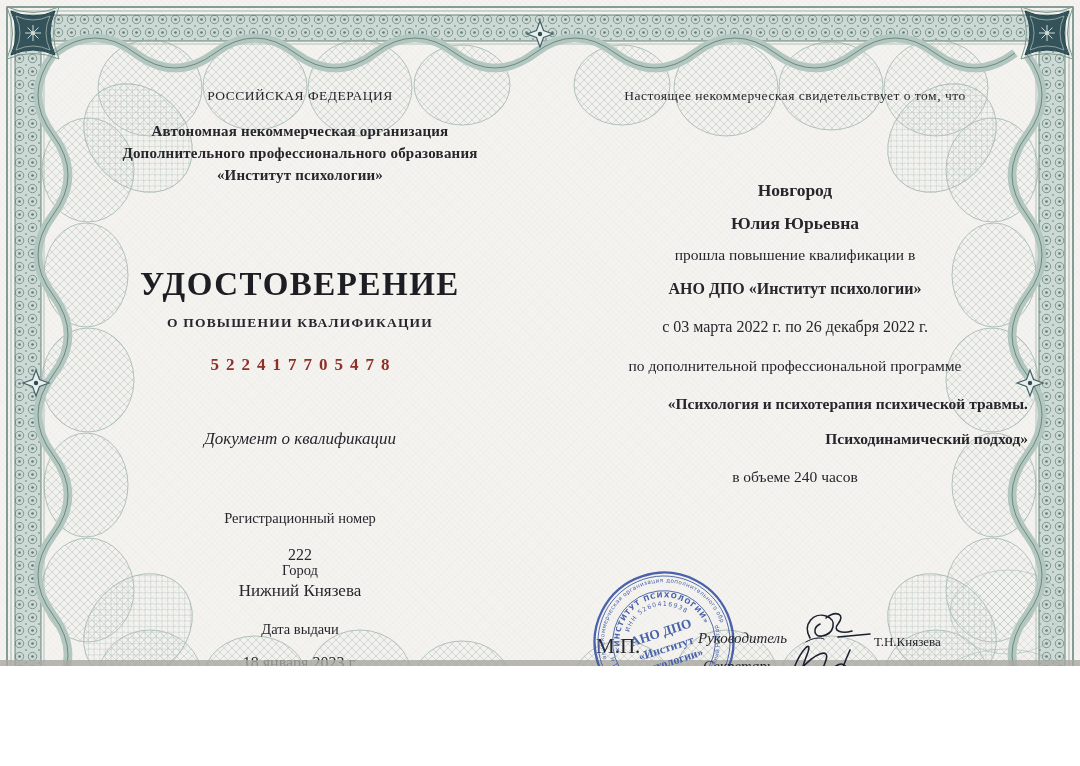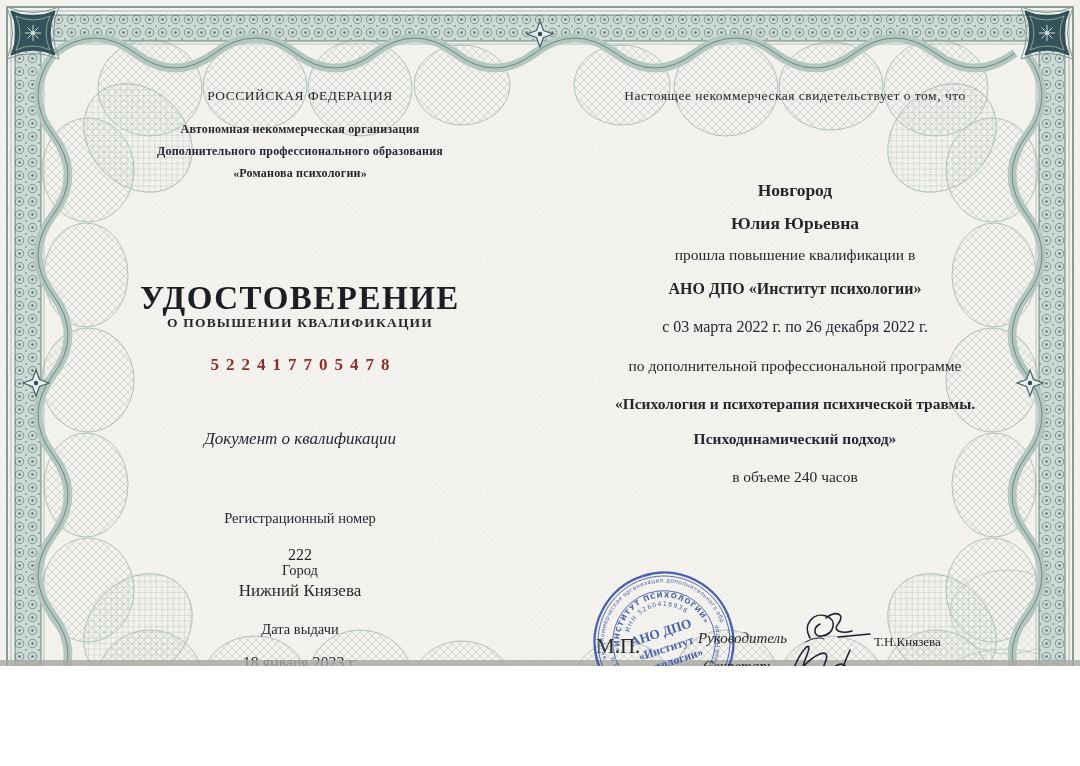--- a/index.html
+++ b/index.html
@@ -13,33 +13,33 @@
     overflow:hidden;
     font-family:"Liberation Serif","DejaVu Serif",serif;
     color:#26262c;
   }
   .scan-bottom{position:absolute;left:0;right:0;bottom:0;height:6px;background:#a9a7a2;opacity:.8;}
   .border-svg{position:absolute;left:0;top:0;}
   
   .ll{position:absolute;left:85px;width:430px;text-align:center;line-height:1.15;}
   .rl{position:absolute;left:562px;width:466px;text-align:center;line-height:1.2;}
   .fs13{font-size:13.5px;letter-spacing:.5px;}
-  .org{font-size:12px;font-weight:bold;letter-spacing:.2px;}
+  .org{font-size:15px;font-weight:bold;letter-spacing:.2px;}
   .title{font-size:33px;font-weight:bold;letter-spacing:1.5px;color:#1d1d24;}
   .subtitle{font-size:13.5px;font-weight:bold;letter-spacing:1.2px;}
   .serial{font-size:17px;font-weight:bold;letter-spacing:7px;color:#8e3028;text-indent:7px;}
   .doctype{font-size:17px;font-style:italic;}
   .lbl{font-size:14.5px;}
   .val16{font-size:16px;margin-top:14px;}
   .val17{font-size:17px;}
   .name{font-size:17.5px;font-weight:bold;}
   .b16{font-size:16px;font-weight:bold;}
   .r15{font-size:15.5px;}
   .r16{font-size:16px;}
-  .pb{font-size:15.5px;font-weight:bold;}
+  .pb{font-size:15.5px;font-weight:bold;text-align:right;}
   .mp{position:absolute;left:596px;top:634px;font-size:21px;z-index:1;}
   .stamp{position:absolute;left:588px;top:566px;z-index:2;opacity:.92;}
   .role{position:absolute;font-size:15px;font-style:italic;z-index:3;text-align:right;}
   .signer{position:absolute;font-size:13px;z-index:3;}
   .sigs{position:absolute;left:772px;top:604px;z-index:3;}
 </style>
 </head>
 <body>
 
 <div class="page">
@@ -143,22 +143,22 @@
       <use href="#midDiamond" x="540" y="34"></use>
       <use href="#midDiamond" x="537" y="726"></use>
       <use href="#midDiamond" x="36" y="383"></use>
       <use href="#midDiamond" x="1030" y="383"></use>
     </g>
   </svg>
 
   <div class="ll fs13" style="top:88px">РОССИЙСКАЯ ФЕДЕРАЦИЯ</div>
   <div class="ll org" style="top:123px">Автономная некоммерческая организация</div>
   <div class="ll org" style="top:145px">Дополнительного профессионального образования</div>
-  <div class="ll org" style="top:167px">«Романова психологии»</div>
-  <div class="ll title" style="top:280px">УДОСТОВЕРЕНИЕ</div>
+  <div class="ll org" style="top:167px">«Институт психологии»</div>
+  <div class="ll title" style="top:266px">УДОСТОВЕРЕНИЕ</div>
   <div class="ll subtitle" style="top:315px">О ПОВЫШЕНИИ КВАЛИФИКАЦИИ</div>
   <div class="ll serial" style="top:355px">522417705478</div>
   <div class="ll doctype" style="top:429px">Документ о квалификации</div>
   <div class="ll lbl" style="top:510px">Регистрационный номер</div>
   <div class="ll val16" style="top:532px">222</div>
   <div class="ll lbl" style="top:562px">Город</div>
   <div class="ll val17" style="top:581px">Нижний Князева</div>
   <div class="ll lbl" style="top:621px">Дата выдачи</div>
   <div class="ll val16" style="top:640px">18 января 2023 г.</div>
 

